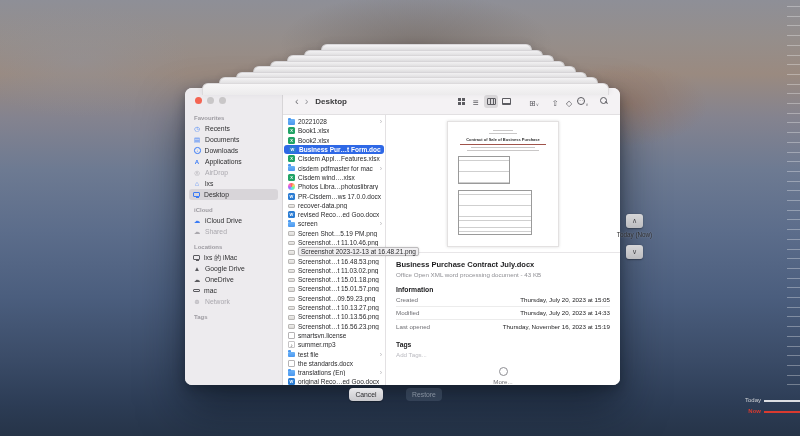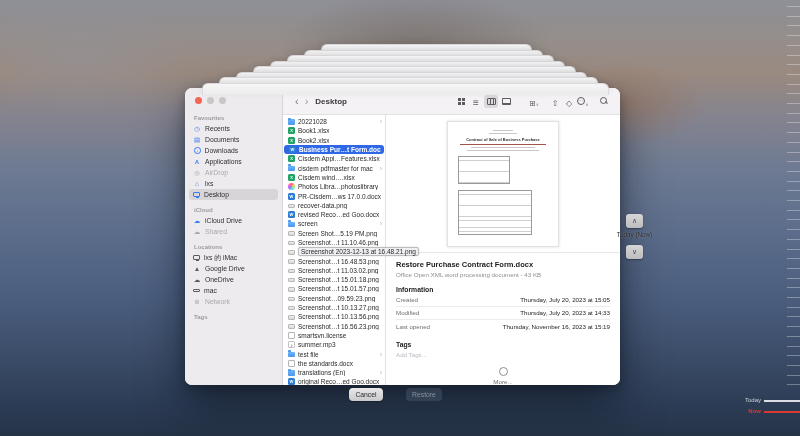--- a/index.html
+++ b/index.html
@@ -457,21 +457,21 @@
               <div class="dp-line" style="width:28px"></div>
               <div class="dp-title">Contract of Sale of Business Purchase</div>
               <div class="dp-red"></div>
               <div class="dp-line" style="width:64px"></div>
               <div class="dp-line" style="width:72px"></div>
               <div class="dp-table dp-t1"></div>
               <div class="dp-table dp-t2"></div>
             </div>
           </div>
           <div class="pinfo">
-            <div class="p-name">Restore Purchase Contract Form.docx</div>
+            <div class="p-name">Business Purchase Contract July.docx</div>
             <div class="p-kind">Office Open XML word processing document - 43 KB</div>
             <div class="p-sec">Information</div>
             <div id="inforows">
                 <div class="inforow bordered">
                   <span class="lab">Created</span>
                   <span class="val">Thursday, July 20, 2023 at 15:05</span>
                 </div>
                 <div class="inforow bordered">
                   <span class="lab">Modified</span>
                   <span class="val">Thursday, July 20, 2023 at 14:33</span>

